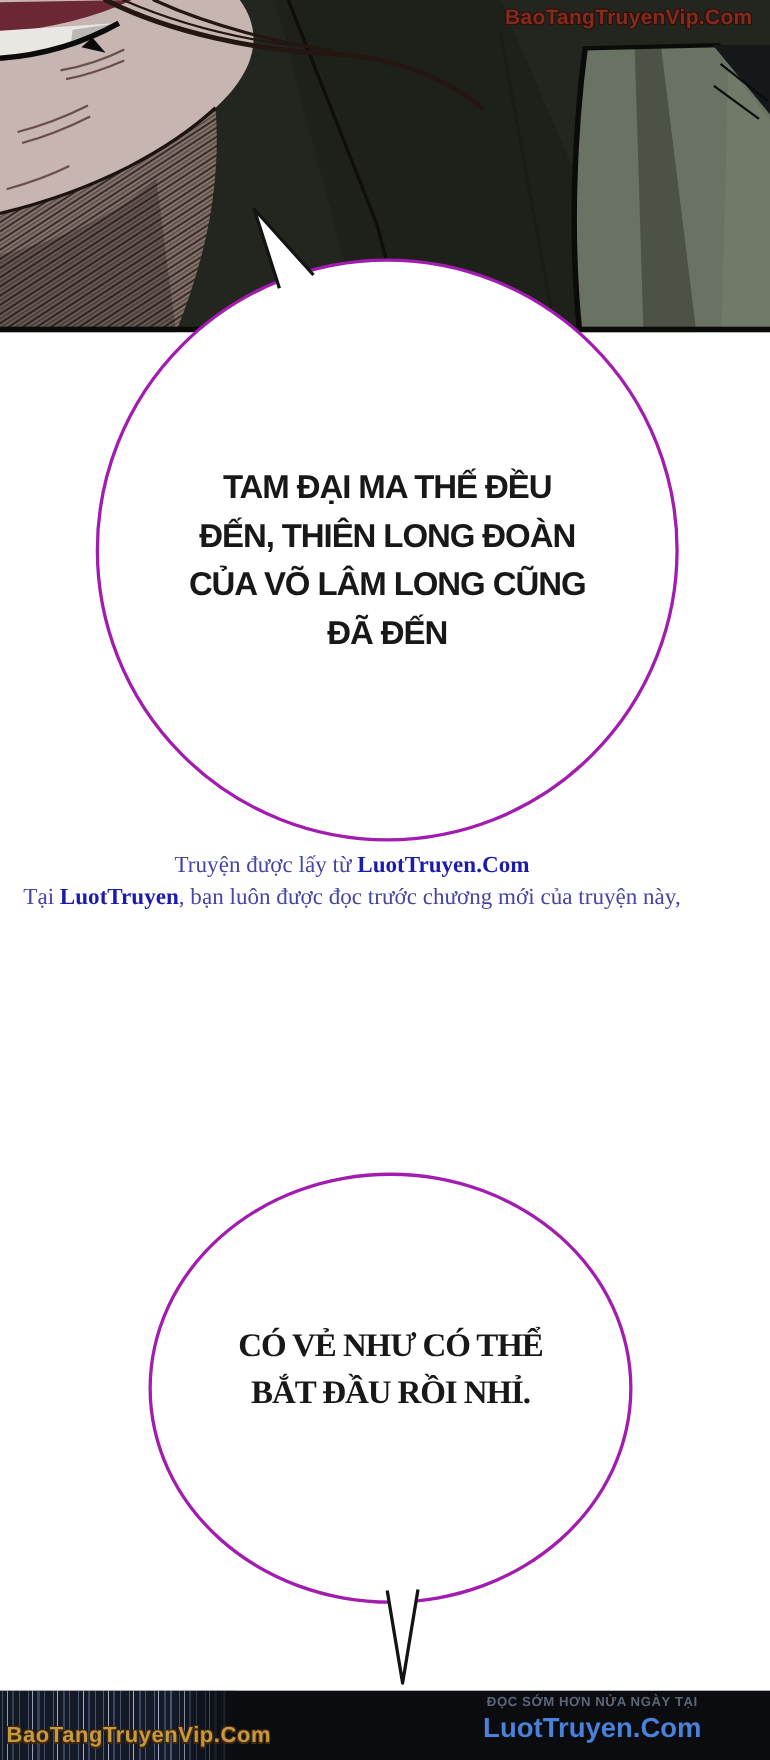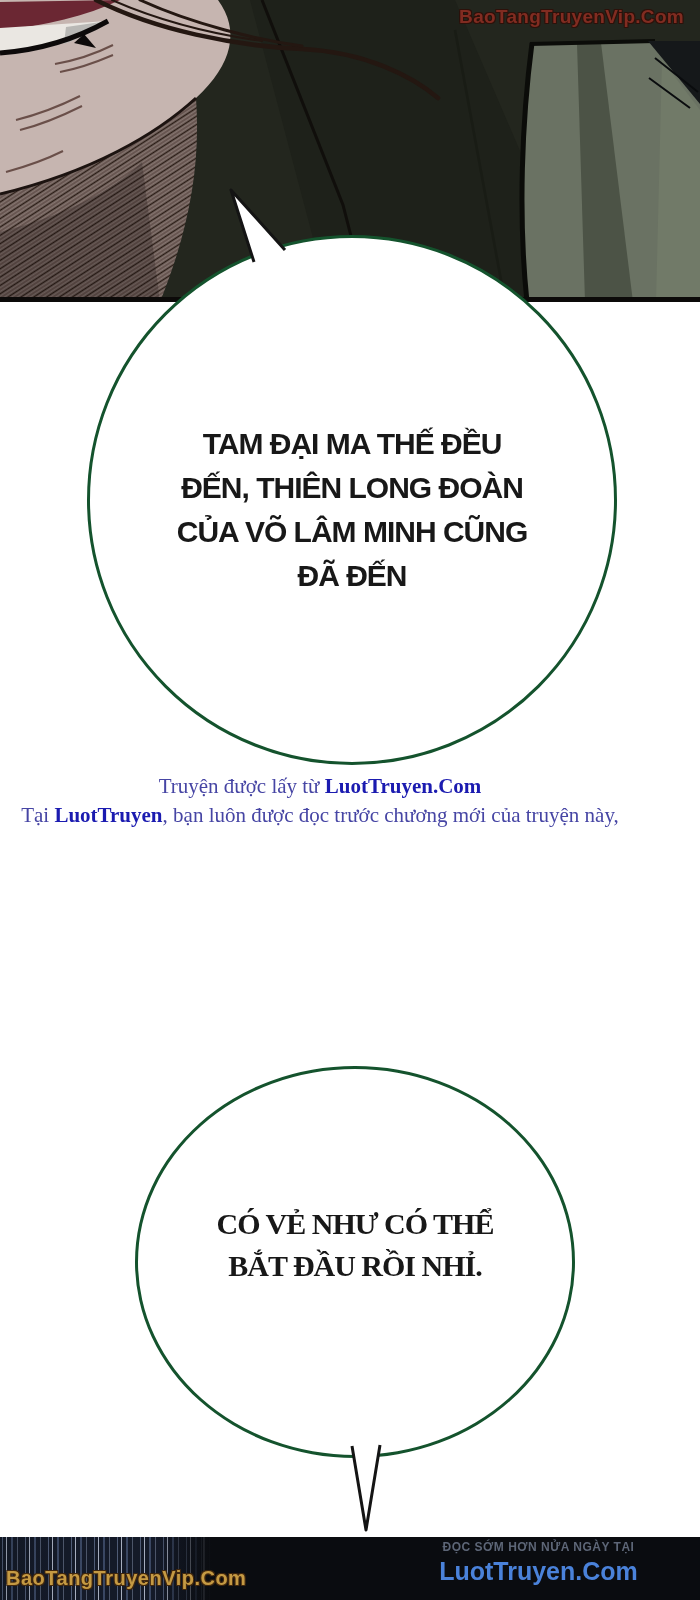--- a/index.html
+++ b/index.html
@@ -9,21 +9,21 @@
 
   
   .panel{left:0;top:0;width:700px;height:302px;background:#23261e;}
 
   
   .wm-top{top:6px;right:16px;font-size:19px;font-weight:bold;letter-spacing:.3px;
           color:#8e2d22;opacity:.88;
           text-shadow:1px 1px 0 #2f0f08,-1px -1px 0 #2f0f08,1px -1px 0 #2f0f08,-1px 1px 0 #2f0f08;}
 
   
-  .bubble{background:#fff;border:3px solid #14532d;border-radius:50%;
+  .bubble{background:#fff;border:3px solid #a21caf;border-radius:50%;
           display:flex;align-items:center;justify-content:center;box-sizing:border-box;}
   .bubble-text{text-align:center;font-weight:bold;color:#181818;letter-spacing:-1px;
                font-size:30px;line-height:44px;white-space:nowrap;}
   .b1{left:87px;top:235px;width:530px;height:530px;}
   .b1 .bubble-text{margin-top:20px;}
   .b2{left:135px;top:1066px;width:440px;height:392px;}
   .b2 .bubble-text{line-height:42px;margin-bottom:34px;font-family:Liberation Serif, serif;}
 
   
   .promo{left:0;top:772px;width:640px;text-align:center;
@@ -98,21 +98,21 @@
       <rect y="297" width="700" height="5" fill="#0c0a09"></rect>
     </svg>
   </div>
 
   <div class="abs wm-top">BaoTangTruyenVip.Com</div>
 
   <div class="abs bubble b1">
     <div class="bubble-text">
       <div>TAM ĐẠI MA THẾ ĐỀU</div>
       <div>ĐẾN, THIÊN LONG ĐOÀN</div>
-      <div>CỦA VÕ LÂM MINH CŨNG</div>
+      <div>CỦA VÕ LÂM LONG CŨNG</div>
       <div>ĐÃ ĐẾN</div>
     </div>
   </div>
   <svg class="abs" style="left:215px;top:183px;" width="75" height="85" viewBox="0 0 75 85" xmlns="http://www.w3.org/2000/svg">
     <path d="M39,79 L16,7 L70,67" fill="#ffffff" stroke="#141414" stroke-width="3" stroke-linejoin="round"></path>
   </svg>
 
   <div class="abs promo">
     <div><span>Truyện được lấy từ </span><b>LuotTruyen.Com</b></div>
     <div><span>Tại </span><b>LuotTruyen</b><span>, bạn luôn được đọc trước chương mới của truyện này,</span></div>

